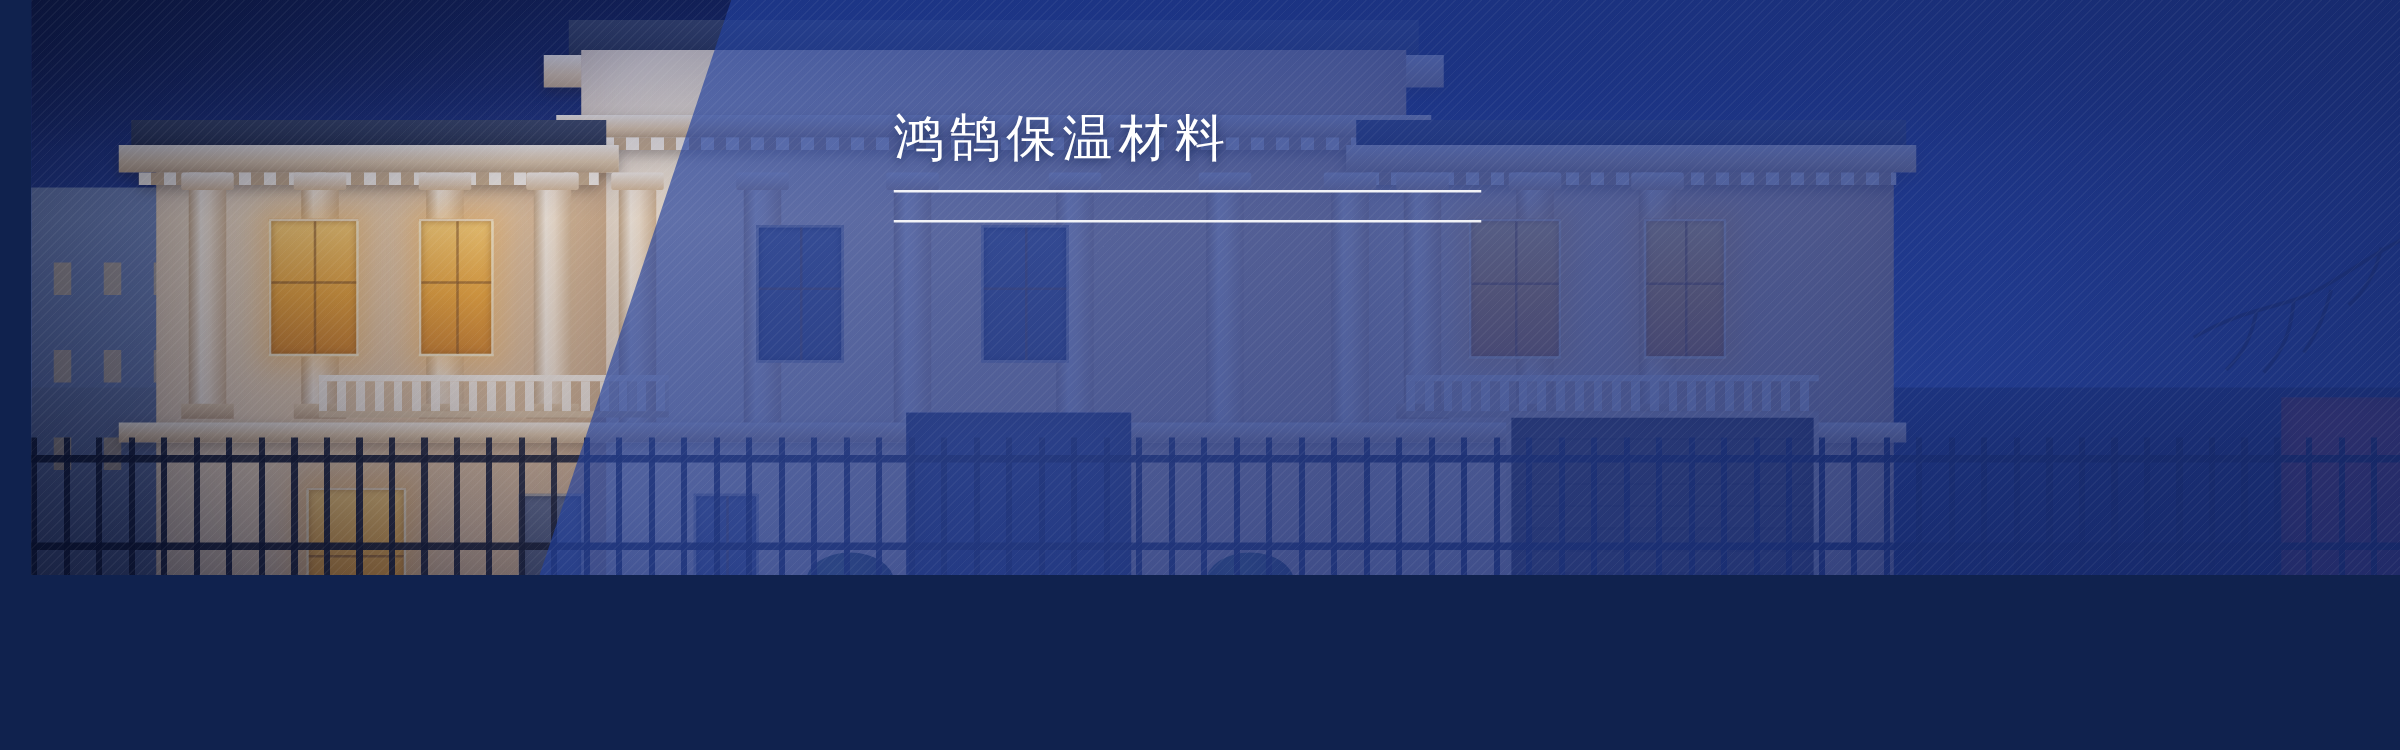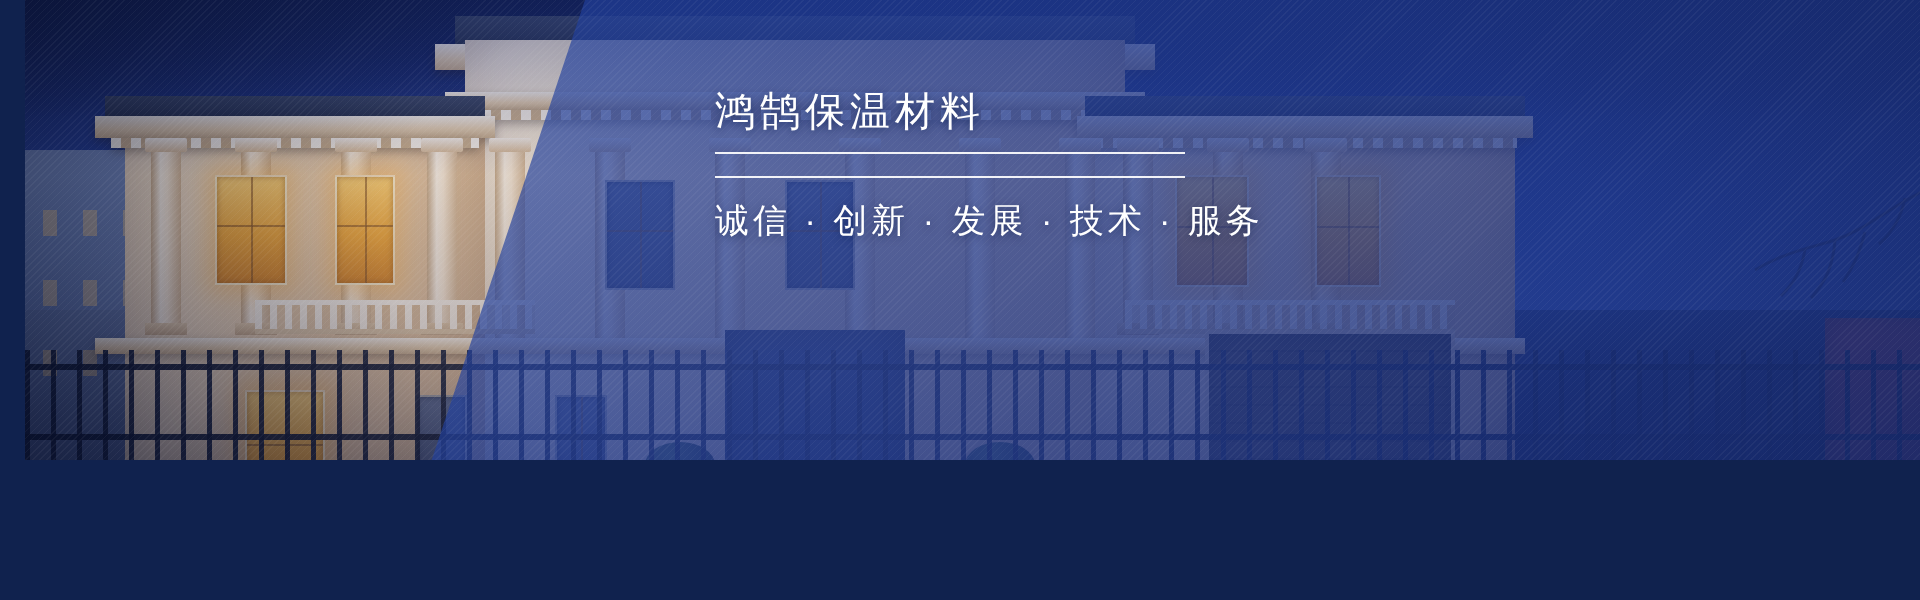--- a/index.html
+++ b/index.html
@@ -367,16 +367,15 @@
   <div class="copy">
 
     <div class="subtitle">鸿鹄保温材料</div>
 
     <div class="rule"></div>
 
 
 
     <div class="rule bottom"></div>
 
-    <div class="tagline">诚信 · 创新 · 发展 · 技术 · 服务</div>
   </div>
 
 </div>
 
 </body></html>

